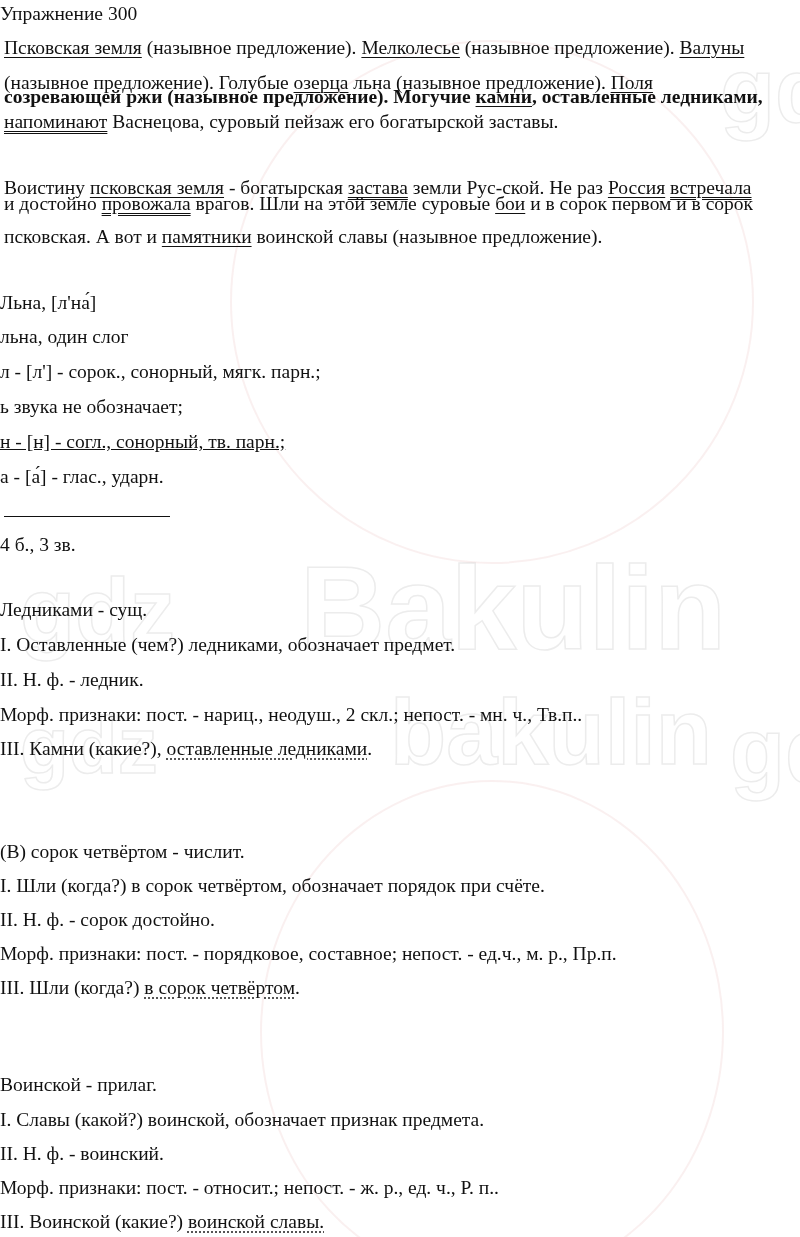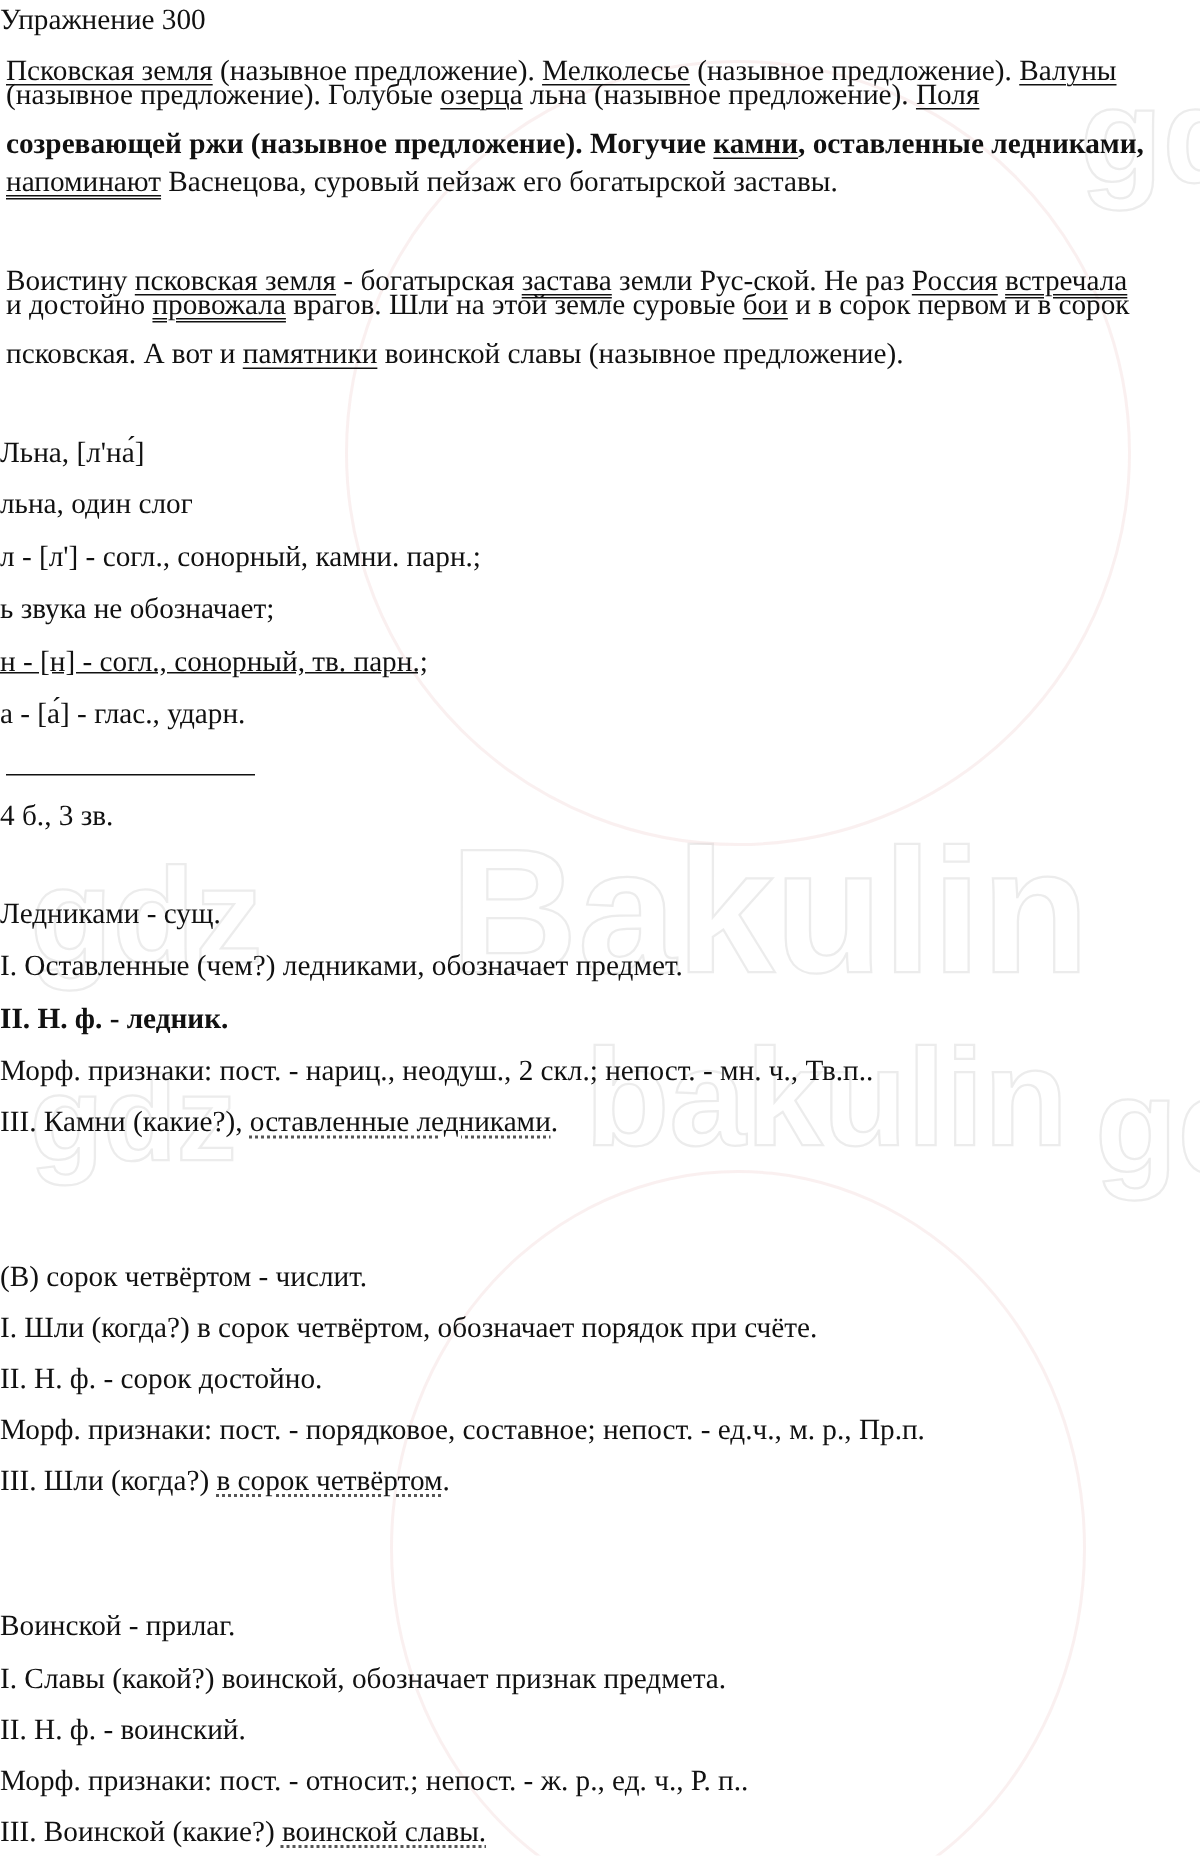--- a/index.html
+++ b/index.html
@@ -35,45 +35,45 @@
   <div class="wm-text" style="left:20px; top:700px; font-size:80px;">gdz</div>
   <div class="wm-text" style="left:720px; top:40px; font-size:90px;">gdz</div>
   <div class="wm-text" style="left:730px; top:700px; font-size:90px;">gdz</div>
 </div>
 
 <div class="content">
   <div class="line" style="top:2px;">Упражнение 300</div>
 
   <div id="para1">
       <div class="p-line" style="top: 36px;"><span class="u-single">Псковская земля</span><span> (назывное предложение). </span><span class="u-single">Мелколесье</span><span> (назывное предложение). </span><span class="u-single">Валуны</span></div>
-      <div class="p-line" style="top: 52px;"><span>(назывное предложение). Голубые </span><span class="u-single">озерца</span><span> льна (назывное предложение). </span><span class="u-single">Поля</span></div>
+      <div class="p-line" style="top: 71px;"><span>(назывное предложение). Голубые </span><span class="u-single">озерца</span><span> льна (назывное предложение). </span><span class="u-single">Поля</span></div>
       <div class="p-line" style="top: 85px; font-weight: bold;"><span>созревающей ржи (назывное предложение). Могучие </span><span class="u-single">камни</span><span>, оставленные ледниками,</span></div>
       <div class="p-line" style="top: 109.5px;"><span class="u-double">напоминают</span><span> Васнецова, суровый пейзаж его богатырской заставы.</span></div>
     </div>
   <div id="para2">
       <div class="p-line" style="top: 176px;"><span>Воистину </span><span class="u-single">псковская земля</span><span> - богатырская </span><span class="u-double">застава</span><span> земли Рус-ской. Не раз </span><span class="u-single">Россия</span><span> </span><span class="u-double">встречала</span></div>
       <div class="p-line" style="top: 192px;"><span>и достойно </span><span class="u-double">провожала</span><span> врагов. Шли на этой земле суровые </span><span class="u-single">бои</span><span> и в сорок первом и в сорок</span></div>
       <div class="p-line" style="top: 225px;"><span>псковская. А вот и </span><span class="u-single">памятники</span><span> воинской славы (назывное предложение).</span></div>
     </div>
 
   <div>
     <div class="line" style="top:291px;">Льна, [л'на́]</div>
     <div class="line" style="top:325px;">льна, один слог</div>
-    <div class="line" style="top:360px;">л - [л'] - согл., сонорный, камни. парн.;</div>
+    <div class="line" style="top:360px;">л - [л'] - сорок., сонорный, мягк. парн.;</div>
     <div class="line" style="top:395px;">ь звука не обозначает;</div>
     <div class="line" style="top:430px;text-decoration:underline;">н - [н] - согл., сонорный, тв. парн.;</div>
     <div class="line" style="top:465px;">а - [а́] - глас., ударн.</div>
     <div class="rule" style="top:516px;"></div>
     <div class="line" style="top:533px;">4 б., 3 зв.</div>
   </div>
 
   <div>
     <div class="line" style="top:598px;">Ледниками - сущ.</div>
     <div class="line" style="top:633px;">I. Оставленные (чем?) ледниками, обозначает предмет.</div>
-    <div class="line" style="top:668px;font-weight:bold;">II. Н. ф. - ледник.</div>
+    <div class="line" style="top:668px;">II. Н. ф. - ледник.</div>
     <div class="line" style="top:703px;">Морф. признаки: пост. -  нариц., неодуш., 2 скл.; непост. - мн. ч., Тв.п..</div>
     <div class="line" style="top:737px;">
       <span>III. Камни (какие?), </span><span class="u-dotted">оставленные ледниками</span><span>.</span>
     </div>
   </div>
 
   <div>
     <div class="line" style="top:840px;"> (В) сорок четвёртом - числит.</div>
     <div class="line" style="top:874px;">I. Шли (когда?) в сорок четвёртом, обозначает порядок при счёте.</div>
     <div class="line" style="top:908px;">II. Н. ф. - сорок достойно.</div>

